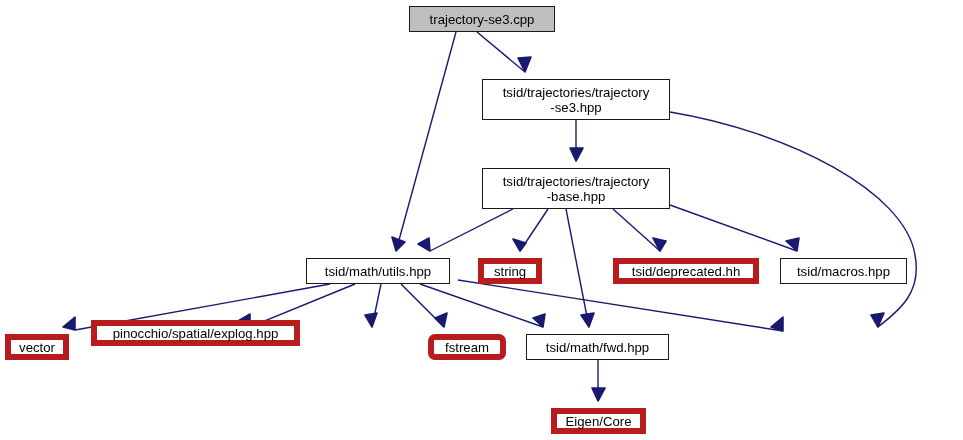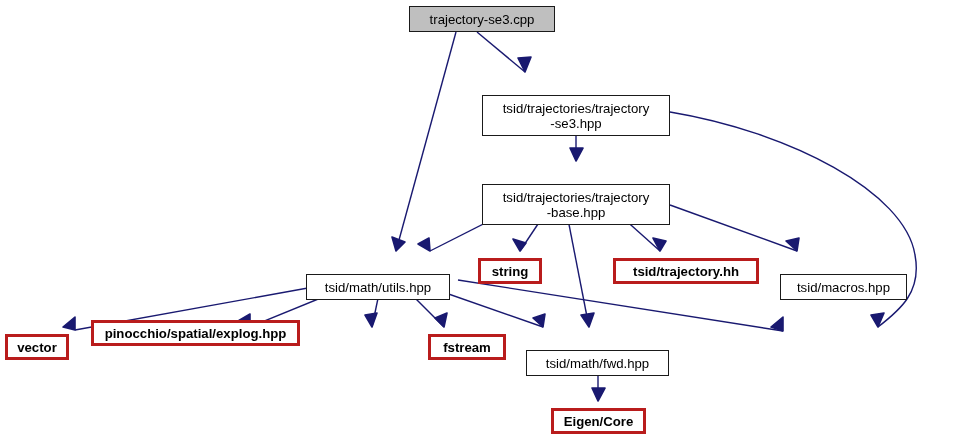--- a/index.html
+++ b/index.html
@@ -2,22 +2,22 @@
 <html><head>
 <meta charset="utf-8">
 <style>
   html,body{margin:0;padding:0;background:#ffffff;}
   body{width:963px;height:440px;font-family:"Liberation Sans",sans-serif;overflow:hidden;}
   #graph{position:relative;width:963px;height:320px;background:#ffffff;}
   #edge-layer{position:absolute;left:0;top:0;width:963px;height:440px;}
   .node{position:absolute;box-sizing:border-box;display:flex;align-items:center;justify-content:center;
         text-align:center;background:#ffffff;color:#000000;font-size:13.2px;line-height:15px;
         white-space:pre-line;letter-spacing:0px;z-index:5;}
-  .node.thin{border:3px solid #b91c1c;font-weight:bold;}
-  .node.thick{border:1.7px solid #1a1a1a;margin-top:16px;}
+  .node.thin{border:6px solid #b91c1c;}
+  .node.thick{border:1.7px solid #1a1a1a;}
   .node.root{border:1.7px solid #1a1a1a;background:#bfbfbf;}
 </style>
 </head>
 <body>
 
 <div id="graph">
   <svg id="edge-layer" viewBox="0 0 963 440">
       <path d="M 477,32 L 525,72" fill="none" stroke="#191970" stroke-width="1.4"></path>
       <polygon points="525,72 518,58 531,57" fill="#191970" stroke="#191970" stroke-width="1.6" stroke-linejoin="round"></polygon>
       <path d="M 456,32 L 396,251" fill="none" stroke="#191970" stroke-width="1.4"></path>
@@ -51,20 +51,20 @@
       <path d="M 598,360 L 598,401" fill="none" stroke="#191970" stroke-width="1.4"></path>
       <polygon points="598,401 592,388 605,388" fill="#191970" stroke="#191970" stroke-width="1.6" stroke-linejoin="round"></polygon>
     </svg>
 <div class="node root" style="left: 409px; top: 6px; width: 146px; height: 26px;">trajectory-se3.cpp</div>
     <div class="node thick" style="left: 482px; top: 79px; width: 188px; height: 41px;">tsid/trajectories/trajectory
 -se3.hpp</div>
     <div class="node thick" style="left: 482px; top: 168px; width: 188px; height: 41px;">tsid/trajectories/trajectory
 -base.hpp</div>
     <div class="node thick" style="left: 306px; top: 258px; width: 144px; height: 26px;">tsid/math/utils.hpp</div>
     <div class="node thin" style="left: 478px; top: 258px; width: 64px; height: 26px;">string</div>
-    <div class="node thin" style="left: 613px; top: 258px; width: 146px; height: 26px;">tsid/trajectory.hh</div>
+    <div class="node thin" style="left: 613px; top: 258px; width: 146px; height: 26px;">tsid/deprecated.hh</div>
     <div class="node thick" style="left: 780px; top: 258px; width: 127px; height: 26px;">tsid/macros.hpp</div>
     <div class="node thin" style="left: 5px; top: 334px; width: 64px; height: 26px;">vector</div>
     <div class="node thin" style="left: 91px; top: 320px; width: 209px; height: 26px;">pinocchio/spatial/explog.hpp</div>
-    <div class="node thin" style="left: 428px; top: 334px; width: 78px; height: 26px;">fstream</div>
+    <div class="node thin" style="left: 428px; top: 334px; width: 78px; height: 26px; border-radius: 7px;">fstream</div>
     <div class="node thick" style="left: 526px; top: 334px; width: 143px; height: 26px;">tsid/math/fwd.hpp</div>
     <div class="node thin" style="left: 551px; top: 408px; width: 95px; height: 26px;">Eigen/Core</div>
   </div>
 
 </body></html>

